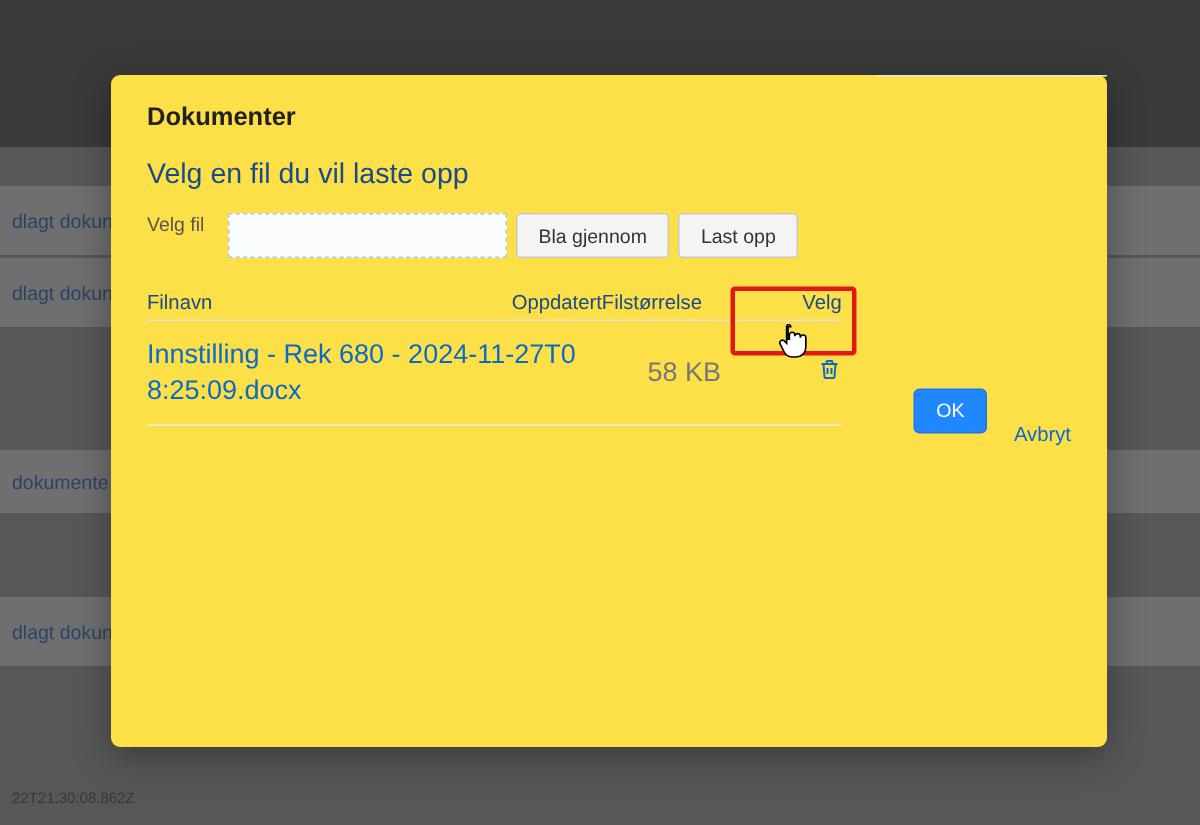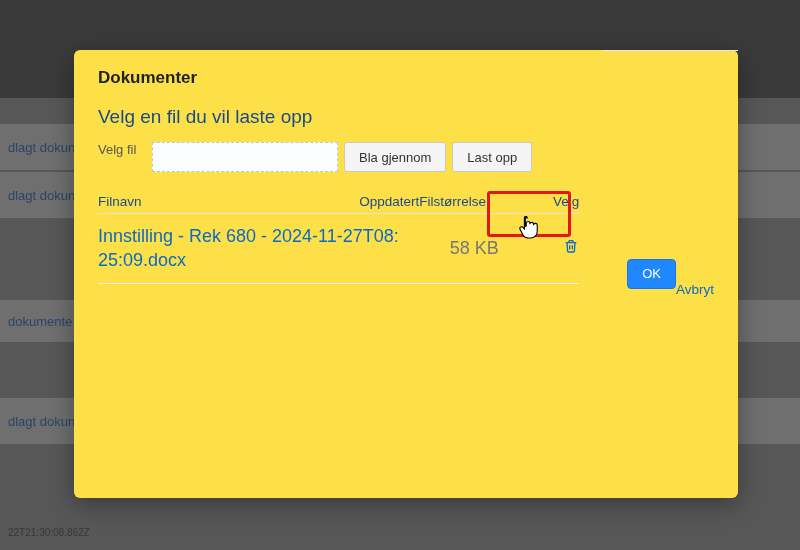--- a/index.html
+++ b/index.html
@@ -159,20 +159,21 @@
     justify-content: flex-end;
   }
   .trash svg { width: 16px; height: 18px; }
 
   .modal-footer {
     border-top: 1px solid #e8e8e8;
     padding: 12px 24px 14px;
     display: flex;
     justify-content: flex-end;
     align-items: center;
+    gap: 18px;
   }
   .btn-primary {
     background: #1f87ff;
     border: 1px solid #1a78e6;
     color: #fff;
     height: 30px;
     padding: 0 14px;
     border-radius: 4px;
     font-size: 13px;
     cursor: pointer;

